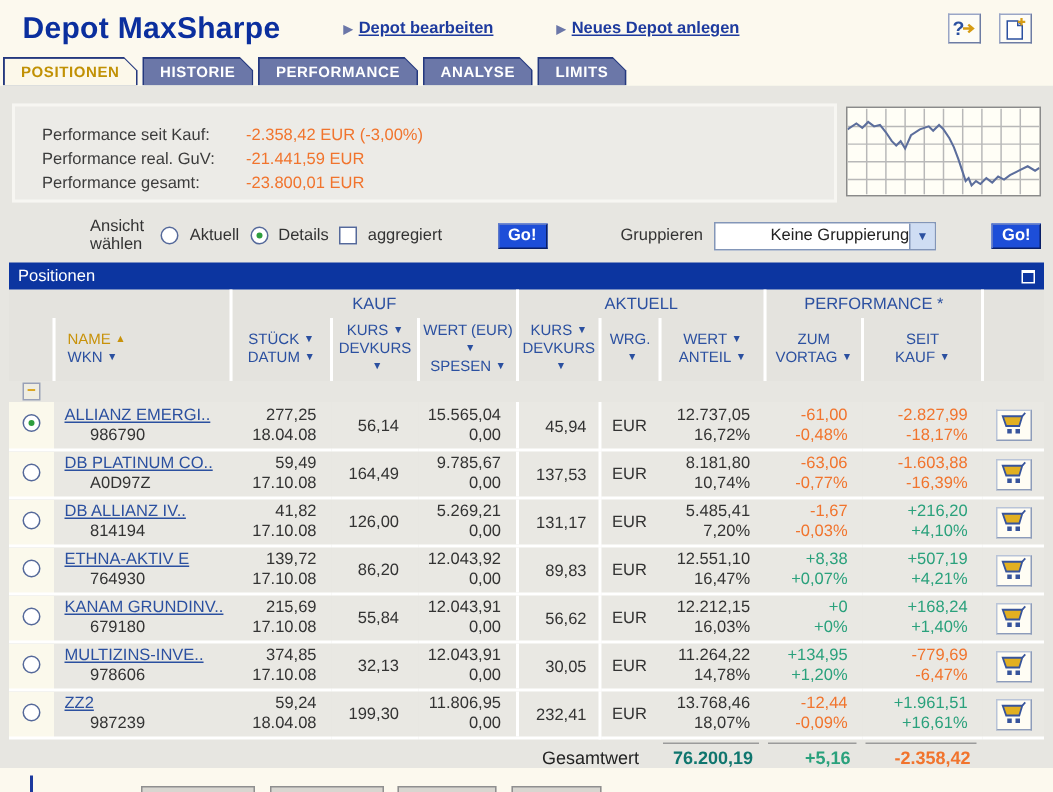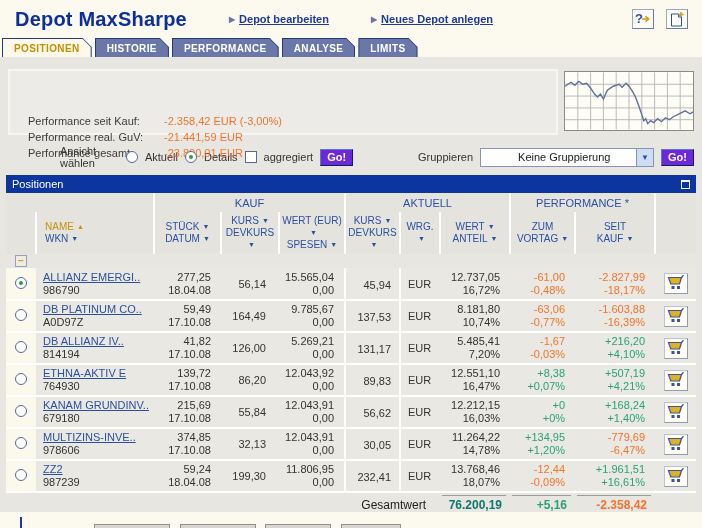--- a/index.html
+++ b/index.html
@@ -26,32 +26,32 @@
   
   .content { background:#e7e6e1; }
   .summary-row { position:relative; margin:12px 8px 0 8px; height:68px; }
   .summary-box { position:absolute; left:0; top:0; width:550px; height:66px; background:#ecebe7; border:2px solid #f7f6f2; display:flex; padding:10px 10px 0 18px; }
   .sum-left { width:248px; }
   .sum-row { display:flex; line-height:19px; font-size:12px; }
   .sum-lbl { width:92px; }
   .bold { font-weight:bold; color:#222; }
   .pos { color:#2aa17c; }
   .neg { color:#f1742d; }
-  .perf { padding-top:1px;margin-top:31px; }
+  .perf { padding-top:1px; }
   .perf-row { display:flex; line-height:16px; font-size:11px; }
   .perf-lbl { width:136px; color:#3c3c3c; }
   .perf-val { color:#f1742d; }
   .sparkline { position:absolute; right:0; top:2px; width:130px; height:60px; background:#fffef6; border:1px solid #8a8a8a; }
 
   
   .controls { display:flex; align-items:center; margin:10px 8px 0 60px; height:20px; gap:7px; }
   .rb { width:12px; height:12px; border-radius:50%; background:#fff; border:1px solid #55699a; display:inline-block; position:relative; cursor:pointer; flex:none; }
   .rb.checked::after { content:''; position:absolute; inset:3px; border-radius:50%; background:#2e9e3e; }
   .cb { width:12px; height:12px; background:#fff; border:1px solid #55699a; display:inline-block; cursor:pointer; flex:none; }
-  .go { background:#6d28d9; color:#fff; font-weight:bold; font-size:11px; font-family:"Liberation Sans",sans-serif; border:1px solid #0a1f66; border-top-color:#5d78c9; border-left-color:#5d78c9; padding:1px 6px 2px; cursor:pointer; }
+  .go { background:#1d4ed8; color:#fff; font-weight:bold; font-size:11px; font-family:"Liberation Sans",sans-serif; border:1px solid #0a1f66; border-top-color:#5d78c9; border-left-color:#5d78c9; padding:1px 6px 2px; cursor:pointer;margin-left:30px; }
   .grp-spacer { width:64px; }
   .sel { width:218px; height:19px; background:#fff; border:1px solid #8396b8; display:flex; align-items:center; cursor:pointer; }
   .sel-text { flex:1; padding-left:5px; font-size:11px; color:#222; white-space:nowrap;margin-left:32px; }
   .sel-arrow { width:17px; height:17px; background:#cfddf3; border-left:1px solid #8396b8; display:flex; align-items:center; justify-content:center; color:#2b50a0; font-size:8px; }
 
   
   .panel { margin:8px 6px 0 6px; width:690px; }
   .panel-title { height:18px; background:#0c35a0; color:#fff; font-size:11px; display:flex; align-items:center; padding:0 6px; }
   .win-icon { margin-left:auto; width:9px; height:9px; border:1px solid #fff; border-top-width:2px; cursor:pointer; }
   table { width:690px; table-layout:fixed; border-collapse:collapse; }
@@ -63,21 +63,21 @@
   tr.cols td.left { text-align:left; padding-left:8px; }
   .hline { line-height:12px; }
   .arrow { font-size:7px; vertical-align:1px; margin-left:3px; color:#2b50a0; }
   .gold { color:#c8920a; }
   tr.collapse td { height:14px; background:#e7e6e1; padding-left:9px; }
   .minus-box { width:12px; height:12px; background:#efede2; border:1px solid #98a0b8; color:#d79b00; font-weight:bold; font-size:10px; line-height:9px; text-align:center; cursor:pointer; }
   tr.data td { height:32px; background:#e9e8e3; border-bottom:2px solid #fff; vertical-align:middle; }
   tr.data td.radio-cell { background:#fbf9ec; text-align:center; }
   tr.data td.name-cell { padding-left:7px; }
   .plink { color:#2b50a0; text-decoration:underline; cursor:pointer; display:block; line-height:13px; }
-  .wkn { line-height:13px; }
+  .wkn { line-height:13px;margin-left:17px; }
   td.num { text-align:right; padding-right:10px; }
   td.num .l1, td.num .l2 { line-height:13px; }
   td.mid { padding-right:13px; }
   td.hl { background:#c9ddf1; border-left:2px solid #fff; border-right:2px solid #fff; vertical-align:top; text-align:right; padding:2px 8px 0 0; }
   td.wrg { padding-left:7px; }
   td.cart-cell { text-align:center; }
   .cart-btn { width:24px; height:21px; background:#fffdf4; border:1px solid #b9c4d8; border-right-color:#8d9cba; border-bottom-color:#8d9cba; cursor:pointer; padding:0; }
   tr.total td { height:24px; background:#e7e6e1; vertical-align:middle; }
   td.tlabel { text-align:right; font-size:12px; color:#222; padding-right:14px; }
   .tbox { display:block; margin:0 4px 0 2px; border-top:1px solid #9b9b9b; border-bottom:1px solid #9b9b9b; text-align:right; padding:2px 4px; font-size:12px; font-weight:bold; }

